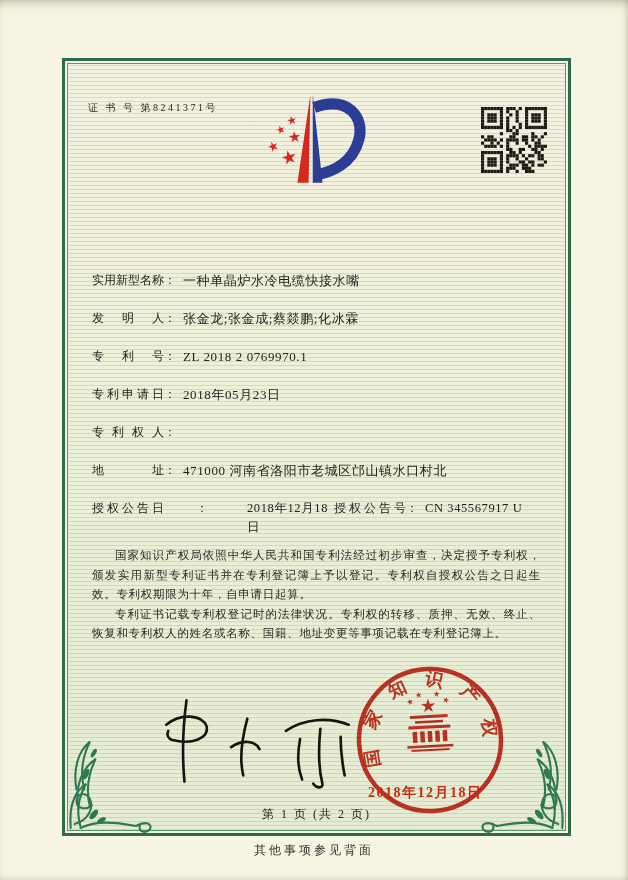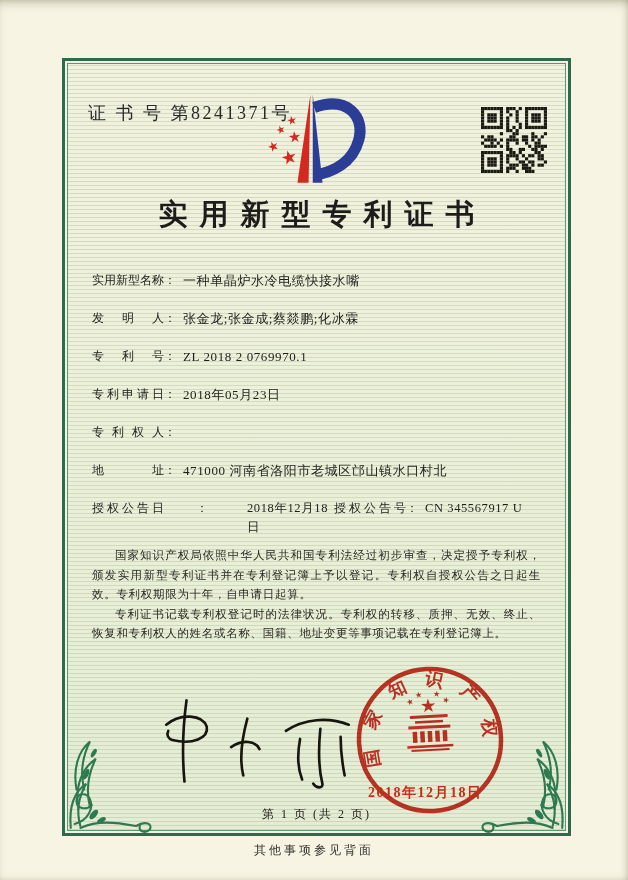--- a/index.html
+++ b/index.html
@@ -17,21 +17,21 @@
   .frame{
     position:absolute;left:62px;top:58px;width:503px;height:772px;
     border:3px solid #2c6b4d;background:#f4f2e0;
   }
   .frame-inner{
     position:absolute;inset:2px;border:1px solid #5d9672;
     background:
       repeating-linear-gradient(0deg,rgba(115,163,120,.26) 0px,rgba(115,163,120,.26) 1px,rgba(0,0,0,0) 1px,rgba(0,0,0,0) 4px),
       linear-gradient(180deg,#f3f1df 0%,#eef0da 42%,#e5ecd3 100%);
   }
-  .cert-no{position:absolute;left:20px;top:37px;font-size:18px;letter-spacing:2.5px;color:#2a2a28;}
+  .cert-no{position:absolute;left:20px;top:37px;font-size:10px;letter-spacing:2.5px;color:#2a2a28;}
   .logo{position:absolute;left:183px;top:24px;width:130px;height:106px;}
   .qr{position:absolute;left:413px;top:43px;width:66px;height:66px;}
   .title{
     position:absolute;left:0;right:0;top:131px;text-align:center;
     font-size:29px;font-weight:bold;letter-spacing:12px;text-indent:12px;color:#1d1c1a;
   }
   .fields{position:absolute;left:24px;right:24px;top:207px;}
   .field-row{display:flex;line-height:19px;margin-bottom:19px;font-size:13px;color:#1f1e1c;}
   .field-label{flex:none;display:inline-block;width:72px;font-size:12px;text-align-last:justify;-moz-text-align-last:justify;}
   .field-colon{flex:none;font-size:12px;margin-right:7px;}
@@ -292,21 +292,20 @@
             <rect x="42" y="57" width="3" height="3"></rect>
             <rect x="45" y="57" width="3" height="3"></rect>
             <rect x="24" y="60" width="3" height="3"></rect>
             <rect x="33" y="60" width="3" height="3"></rect>
             <rect x="42" y="60" width="3" height="3"></rect>
             <rect x="45" y="60" width="3" height="3"></rect>
             <rect x="48" y="60" width="3" height="3"></rect>
           </g>
       </svg>
 
-      <div class="title">实用新型专利证书</div>
 
       <div class="fields">
         <div class="field-row">
           <span class="field-label">实用新型名称</span>
             <span class="field-colon">：</span>
           <span class="field-value">一种单晶炉水冷电缆快接水嘴</span>
         </div>
         <div class="field-row">
           <span class="field-label">发明人</span>
             <span class="field-colon">：</span>

